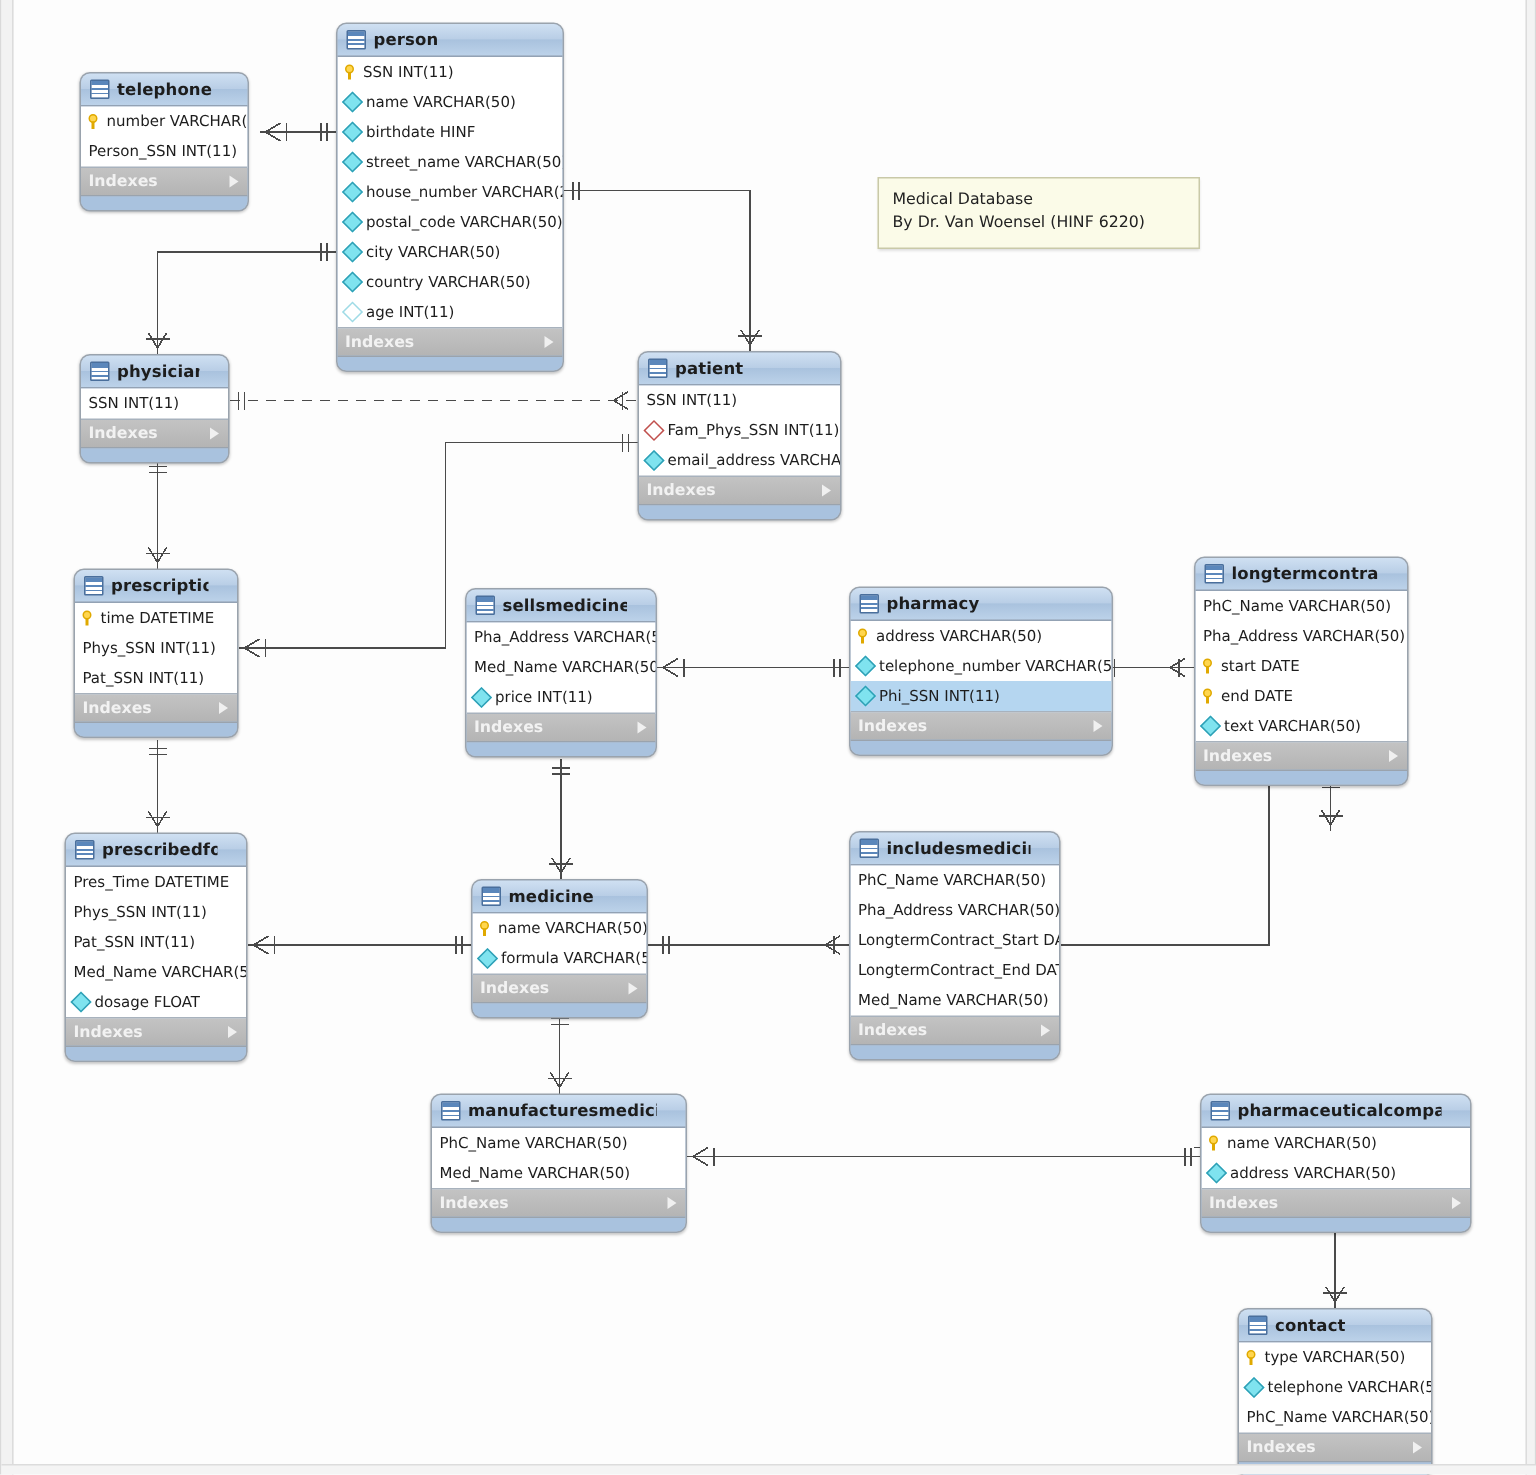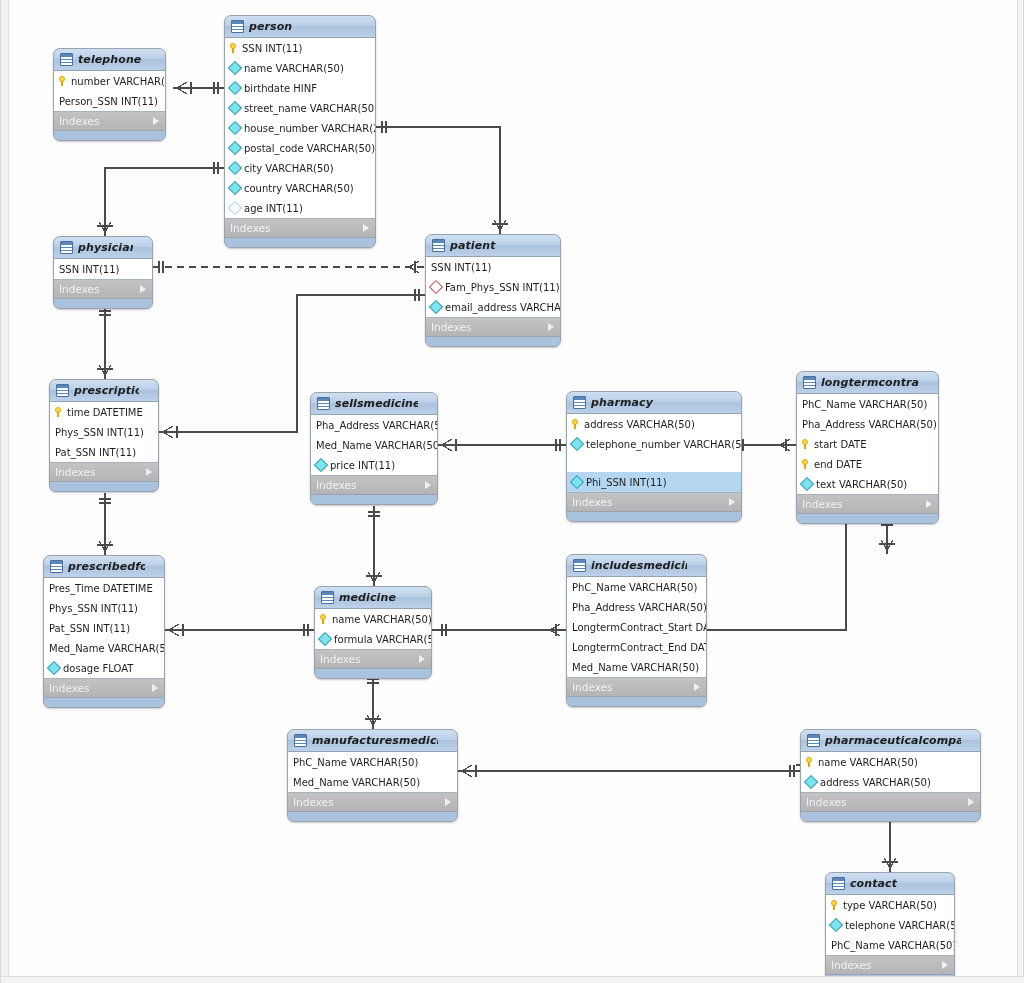--- a/index.html
+++ b/index.html
@@ -37,41 +37,40 @@
   }
   .tbl .hdr{
     height:21px;
     display:flex;align-items:center;
     padding:0 5px 0 6px;
     background:linear-gradient(to bottom,#cfe0f2 0%,#b9cee6 48%,#a9c2de 50%,#bcd2e9 100%);
     border-bottom:1px solid #93a2b4;
     font-weight:bold;
     font-size:11px;
     letter-spacing:.1px;
-    font-style:italic;
   }
   .tbl .hdr .tico{
     width:11px;height:11px;margin-right:5px;flex:0 0 auto;
     border:1px solid #4a6f9c;border-radius:1px;
     background:
       linear-gradient(to bottom,#5b87bb 0 3px,#ffffff 3px 5px,#5b87bb 5px 6px,#ffffff 6px 8px,#5b87bb 8px 9px,#ffffff 9px 11px);
   }
   .tbl .hdr .tname{flex:1 1 auto;white-space:nowrap;overflow:hidden;}
   .tbl .hdr .caret{
     width:0;height:0;flex:0 0 auto;margin-left:4px;
     border-left:5px solid transparent;border-right:5px solid transparent;
     border-top:6px solid #7e8f a2;border-top-color:#7f90a3;
   }
   .tbl .cols{background:#ffffff;border-bottom:1px solid #a8b2bd;}
   .tbl .col{
     height:20px;display:flex;align-items:center;
     padding:0 4px 0 5px;white-space:nowrap;
     font-size:10px;
   }
-  .tbl .col.sel{background:#b5d6f0;margin-top:18px;}
+  .tbl .col.sel{background:#b5d6f0;}
   .ico{width:9px;height:9px;flex:0 0 auto;margin-right:3px;}
   
   .ico.key{
     position:relative;width:8px;height:10px;margin-right:4px;
   }
   .ico.key::before{
     content:"";position:absolute;left:0;top:0;width:6px;height:6px;
     border:1.5px solid #e0a900;border-radius:50%;background:#ffd64f;box-sizing:border-box;
   }
   .ico.key::after{
@@ -95,21 +94,21 @@
     background:#ffffff;border:1px solid #c0504d;
     transform:rotate(45deg);
   }
   
   .ico.none{width:0;height:0;margin-right:0;}
   .tbl .foot{
     height:18px;display:flex;align-items:center;justify-content:space-between;
     padding:0 6px 0 5px;
     background:linear-gradient(to bottom,#c3c3c3,#b4b4b4);
     border-bottom:1px solid #9aa3ad;
-    color:#f2f2f2;font-size:10.5px;font-weight:normal;
+    color:#f2f2f2;font-size:10.5px;font-weight:bold;
   }
   .tbl .foot .arw{
     width:0;height:0;
     border-top:4px solid transparent;border-bottom:4px solid transparent;
     border-left:6px solid #f0f0f0;
   }
   .tbl .btm{height:9px;background:#a9c2de;}
 
   
   #note{
@@ -620,17 +619,21 @@
           </div>
         </div>
         <div class="foot">
           <span>Indexes</span>
           <span class="arw"></span>
         </div>
         <div class="btm"></div>
       </div>
     </div>
 
+  <div id="note" style="left: 584px; top: 118px; width: 215px; height: 48px;">
+    <div>Medical Database</div>
+    <div>By Dr. Van Woensel (HINF 6220)</div>
+  </div>
 
   <div id="edge-left"></div>
   <div id="edge-right"></div>
   <div id="edge-bottom"></div>
 </div>
 
 </body></html>

